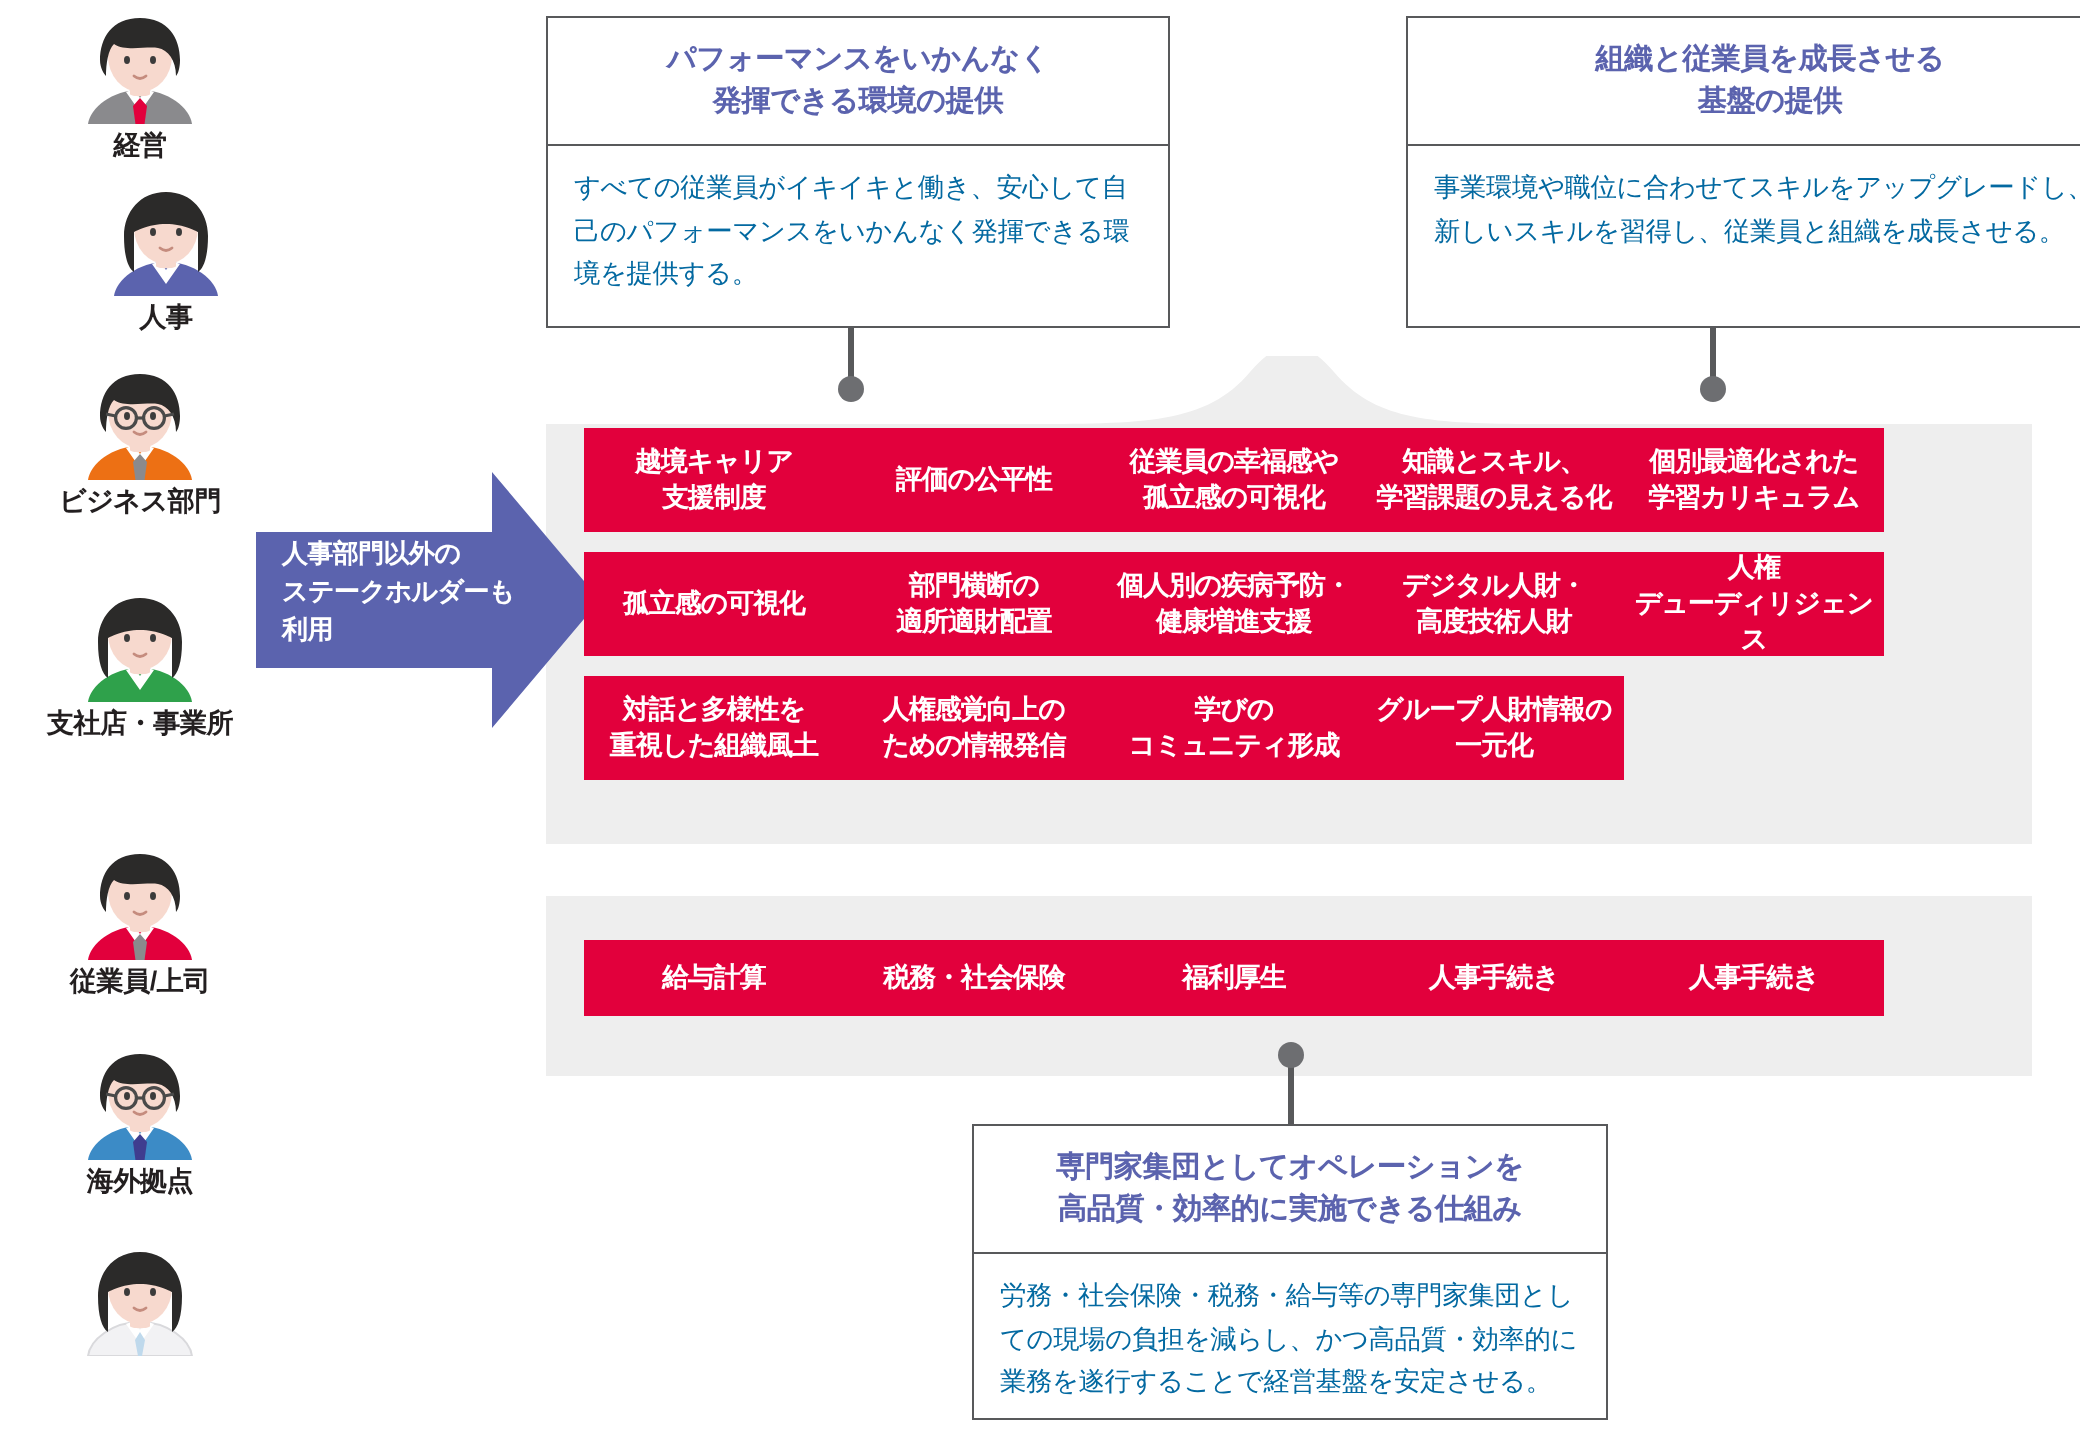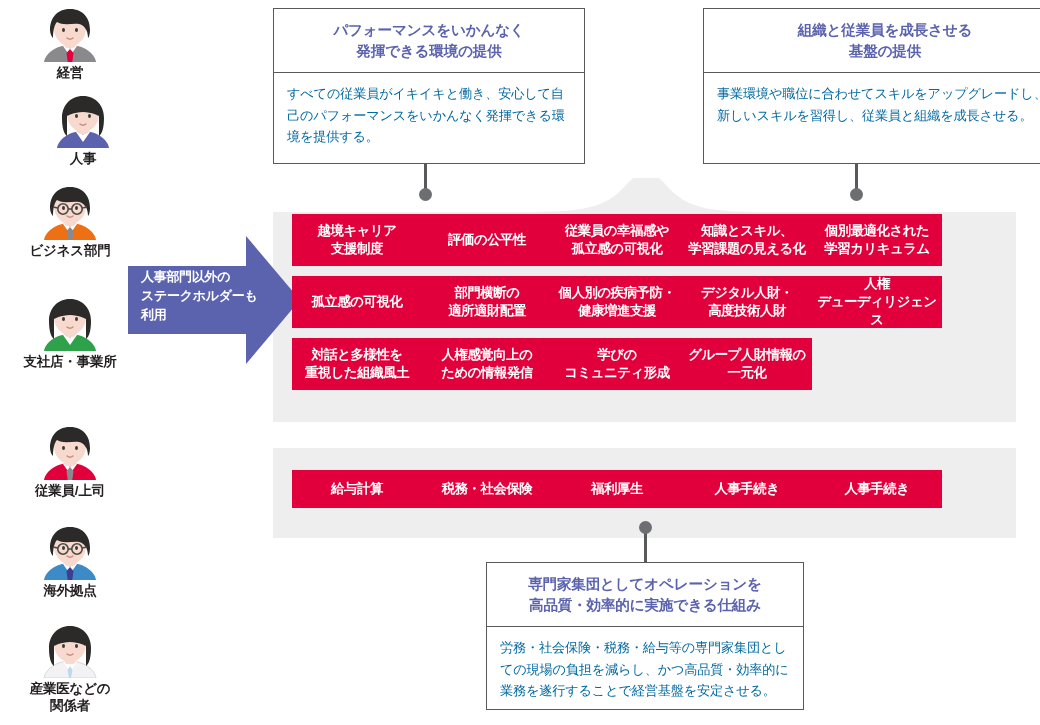--- a/index.html
+++ b/index.html
@@ -270,21 +270,20 @@
         <path d="M31,45 C45,45 56,54 57,62 L5,62 C6,54 17,45 31,45 Z" fill="#F2F2F4" stroke="#D9D9DC" stroke-width="1"></path>
         <path d="M24,46 L31,56 L38,46 L34,44.5 L31,49 L28,44.5 Z" fill="#ffffff"></path>
         <path d="M31,50 L33.5,54 L32,62 L31,63 L30,62 L28.5,54 Z" fill="#BFD9EC"></path>
         <path d="M26,38 L36,38 L36,47 C36,48.5 26,48.5 26,47 Z" fill="#F7D9CE"></path>
         <ellipse cx="31" cy="28" rx="16" ry="18" fill="#F7D9CE"></ellipse>
         <path d="M31,10 C44,10 52,20 52,32 C52,42 50,48 47,50 L47,30 C47,30 40,26 31,26 C22,26 15,30 15,30 L15,50 C12,48 10,42 10,32 C10,20 18,10 31,10 Z" fill="#2B2A29"></path>
         <ellipse cx="24.5" cy="30" rx="1.5" ry="2" fill="#3b3b3b"></ellipse>
         <ellipse cx="37.5" cy="30" rx="1.5" ry="2" fill="#3b3b3b"></ellipse>
         <path d="M28,38 q3,2.5 6,0" fill="none" stroke="#C58C7E" stroke-width="1.4" stroke-linecap="round"></path>
       </svg>
-      <div class="stake-label">産業医などの<br>関係者</div>
     </div>
   </div>
 
 <svg id="panel-top-svg" viewBox="0 0 743 244" preserveAspectRatio="none">
   <path d="M0,34 L236,34 C300,34 330,34 352,8 C368,-10 378,-10 394,8 C416,34 446,34 508,34 L743,34 L743,244 L0,244 Z" fill="#EEEEEE"></path>
 </svg>
 <div id="panel-bottom"></div>
 
 <div class="connector" id="conn-perf-line"></div>
 <div class="connector-dot" id="conn-perf-dot"></div>

